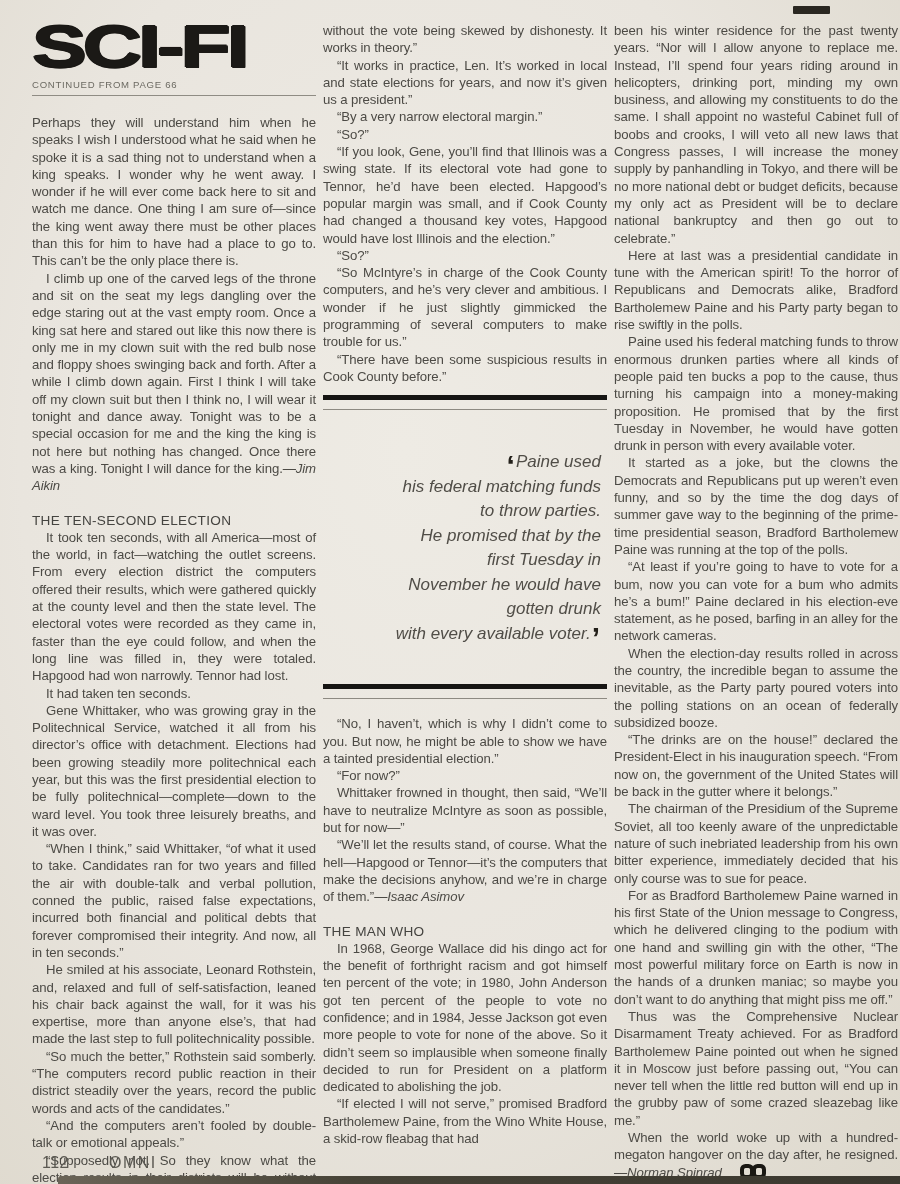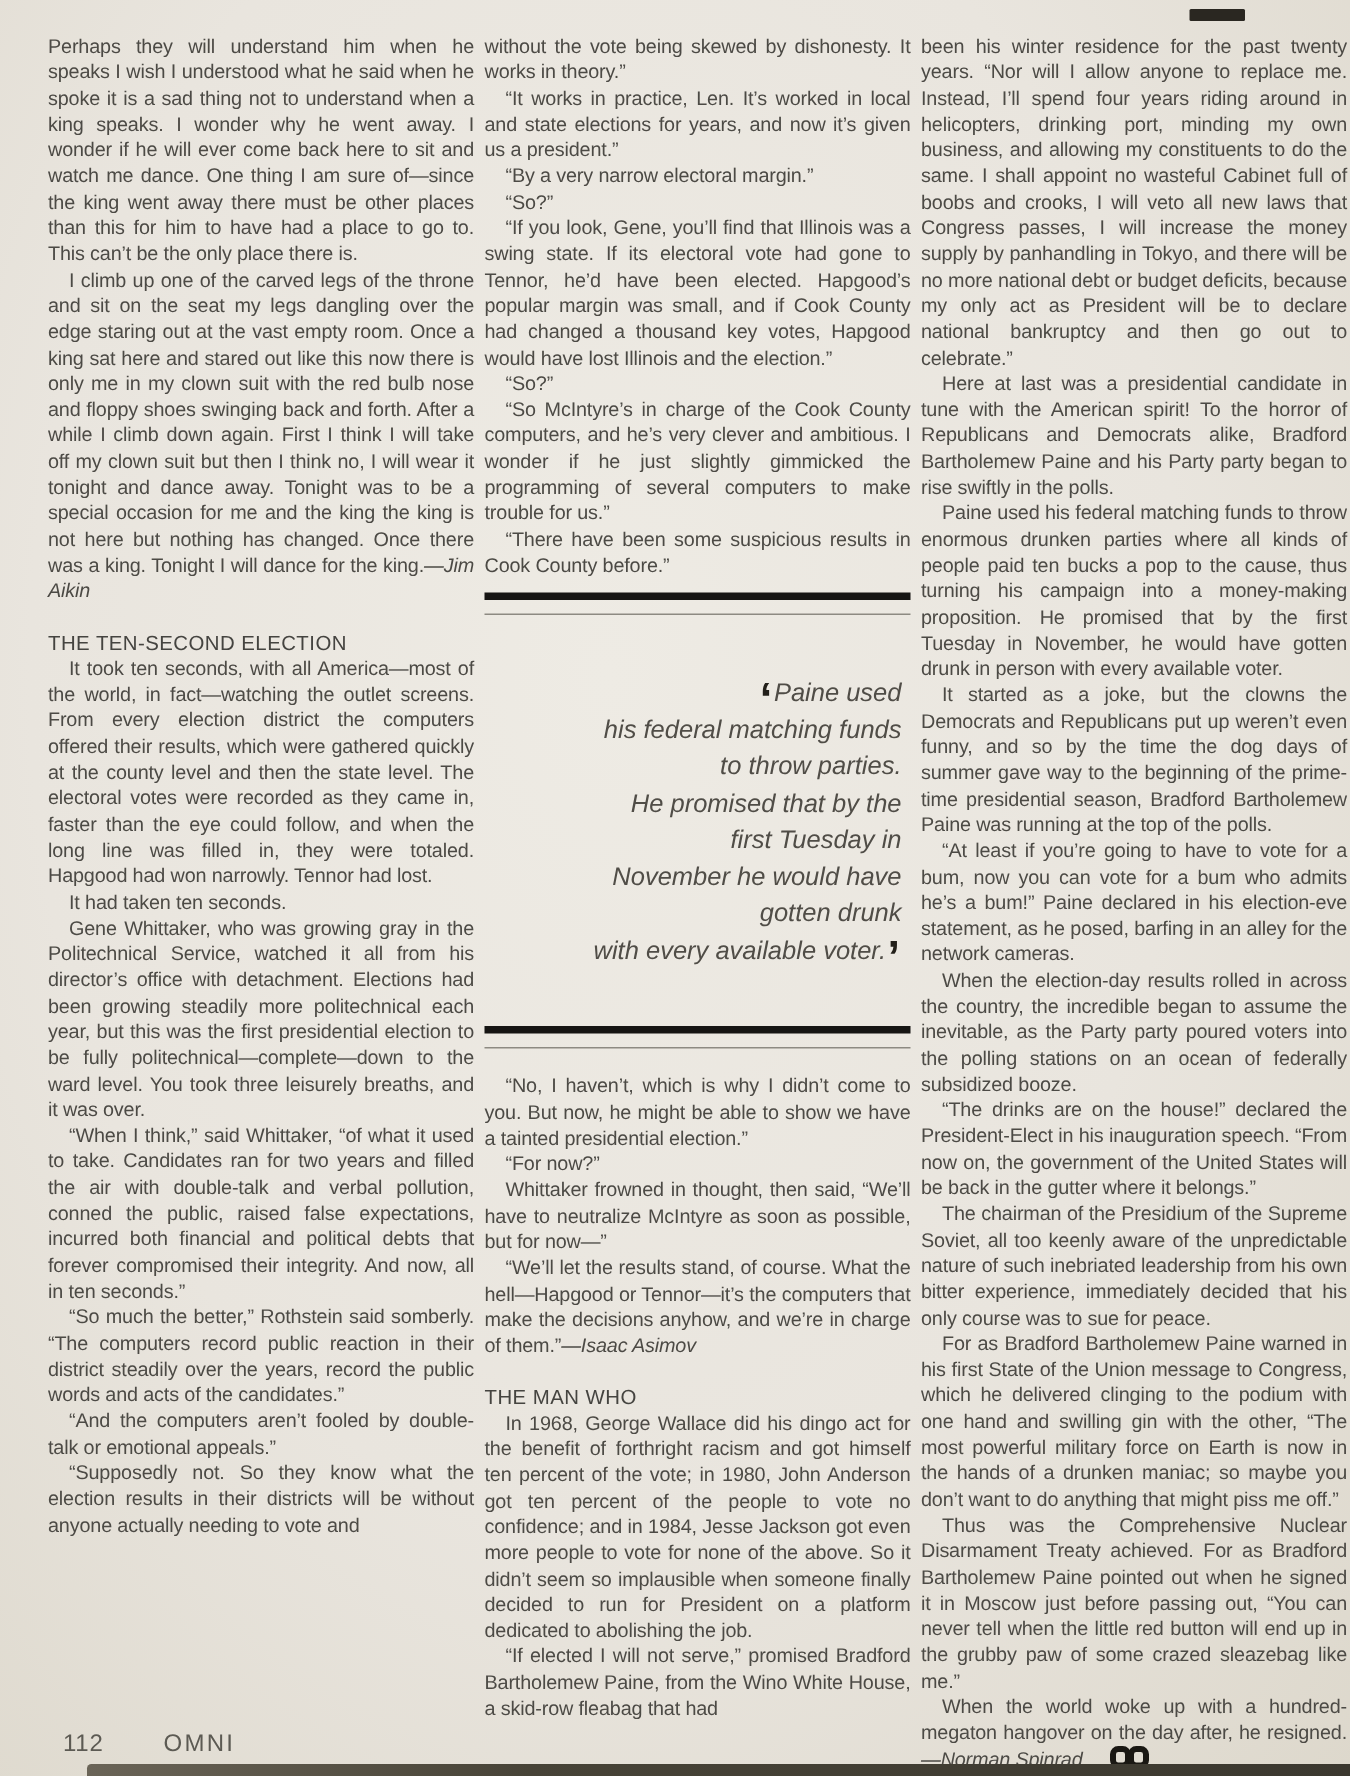--- a/index.html
+++ b/index.html
@@ -65,29 +65,36 @@
     background:#2a2721;border-radius:1px;
   }
 </style>
 </head>
 <body>
 
 <div class="corner-mark"></div>
 
 <div class="page">
   <div class="col">
+    <div class="masthead">
+      <span class="logo">SCI-FI</span>
+      <span class="continued">CONTINUED FROM PAGE 66</span>
+      <hr class="masthead-rule">
+      <div class="masthead-pad"></div>
+    </div>
     <div>
         <p class="para noindent">Perhaps they will understand him when he speaks I wish I understood what he said when he spoke it is a sad thing not to understand when a king speaks. I wonder why he went away. I wonder if he will ever come back here to sit and watch me dance. One thing I am sure of—since the king went away there must be other places than this for him to have had a place to go to. This can’t be the only place there is.</p>
         <p class="para">I climb up one of the carved legs of the throne and sit on the seat my legs dangling over the edge staring out at the vast empty room. Once a king sat here and stared out like this now there is only me in my clown suit with the red bulb nose and floppy shoes swinging back and forth. After a while I climb down again. First I think I will take off my clown suit but then I think no, I will wear it tonight and dance away. Tonight was to be a special occasion for me and the king the king is not here but nothing has changed. Once there was a king. Tonight I will dance for the king.<span class="byline">—Jim Aikin</span></p>
         <div class="gap"></div>
         <h3 class="story-heading">THE TEN-SECOND ELECTION</h3>
         <p class="para">It took ten seconds, with all America—most of the world, in fact—watching the outlet screens. From every election district the computers offered their results, which were gathered quickly at the county level and then the state level. The electoral votes were recorded as they came in, faster than the eye could follow, and when the long line was filled in, they were totaled. Hapgood had won narrowly. Tennor had lost.</p>
         <p class="para">It had taken ten seconds.</p>
         <p class="para">Gene Whittaker, who was growing gray in the Politechnical Service, watched it all from his director’s office with detachment. Elections had been growing steadily more politechnical each year, but this was the first presidential election to be fully politechnical—complete—down to the ward level. You took three leisurely breaths, and it was over.</p>
         <p class="para">“When I think,” said Whittaker, “of what it used to take. Candidates ran for two years and filled the air with double-talk and verbal pollution, conned the public, raised false expectations, incurred both financial and political debts that forever compromised their integrity. And now, all in ten seconds.”</p>
+        <p class="para">He smiled at his associate, Leonard Rothstein, and, relaxed and full of self-satisfaction, leaned his chair back against the wall, for it was his expertise, more than anyone else’s, that had made the last step to full politechnicality possible.</p>
         <p class="para">“So much the better,” Rothstein said somberly. “The computers record public reaction in their district steadily over the years, record the public words and acts of the candidates.”</p>
         <p class="para">“And the computers aren’t fooled by double-talk or emotional appeals.”</p>
         <p class="para">“Supposedly not. So they know what the election results in their districts will be without anyone actually needing to vote and</p>
       </div>
   </div>
   <div class="col">
     <div>
         <p class="para noindent">without the vote being skewed by dishonesty. It works in theory.”</p>
         <p class="para">“It works in practice, Len. It’s worked in local and state elections for years, and now it’s given us a president.”</p>
         <p class="para">“By a very narrow electoral margin.”</p>

